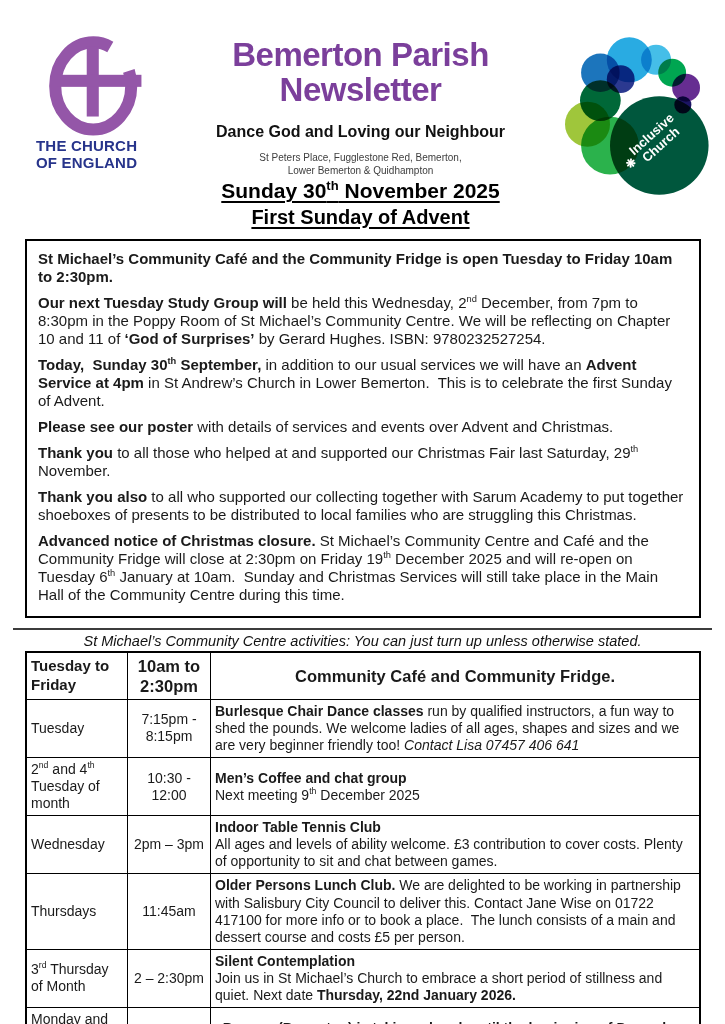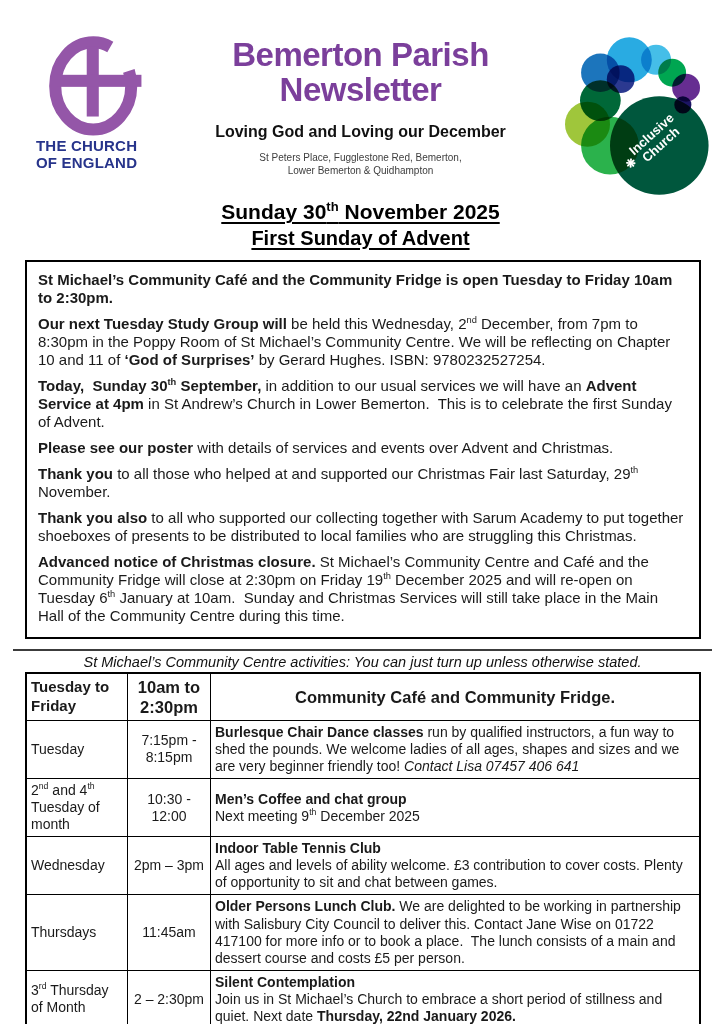--- a/index.html
+++ b/index.html
@@ -9,21 +9,21 @@
   }
   
   .masthead{display:flex;align-items:flex-start;padding-top:34px;}
   .coe{width:120px;margin-left:36px;flex:none;text-align:left;}
   .coe svg{display:block;margin:0 auto;}
   .coe-label{font-size:15px;font-weight:bold;line-height:1.12;letter-spacing:.2px;margin-top:2px;}
   .mast-center{flex:1;text-align:center;padding-top:2px;min-width:0;}
   .title{font-size:33px;font-weight:bold;letter-spacing:-.5px;margin:2px 0 16px;line-height:1.05;}
   .tagline{font-size:16px;font-weight:bold;margin-top:9px;color:#111;}
   .address{font-size:10px;color:#3d3d3d;margin-top:11px;line-height:1.25;}
-  .date-heading{margin-top:22px;font-weight:bold;color:#000;}
+  .date-heading{margin-top:1px;font-weight:bold;color:#000;}
   .date-line{font-size:21px;text-decoration:underline;text-decoration-thickness:2px;text-underline-offset:3px;line-height:1.25;}
   .date-line.second{font-size:20px;}
   .inclusive{width:152px;margin-right:8px;flex:none;}
   
   .notice-box{
     margin:9px 24px 0 25px;border:2px solid #000;padding:1px 11px 4px 11px;
     font-size:15px;line-height:1.2;
   }
   .notice-box p{margin:8px 0;}
   .rich{white-space:pre-wrap;}
@@ -58,21 +58,21 @@
         <rect x="12" y="44" width="92" height="13" fill="#9456A8"></rect>
       </svg>
       <div class="coe-label" style="color: rgb(39, 52, 139);">
         <div>THE CHURCH</div>
         <div>OF ENGLAND</div>
       </div>
     </div>
 
     <div class="mast-center">
       <h1 class="title" style="color: rgb(123, 63, 155);">Bemerton Parish Newsletter</h1>
-      <div class="tagline">Loving God and Loving our December</div>
+      <div class="tagline">Dance God and Loving our Neighbour</div>
       <div class="address">
         <div>St Peters Place, Fugglestone Red, Bemerton,</div>
         <div>Lower Bemerton &amp; Quidhampton</div>
       </div>
       <div class="date-heading">
         <div class="date-line rich"><span>Sunday 30</span><sup>th</sup><span> November 2025</span></div>
         <div class="date-line second">First Sunday of Advent</div>
       </div>
     </div>
 

